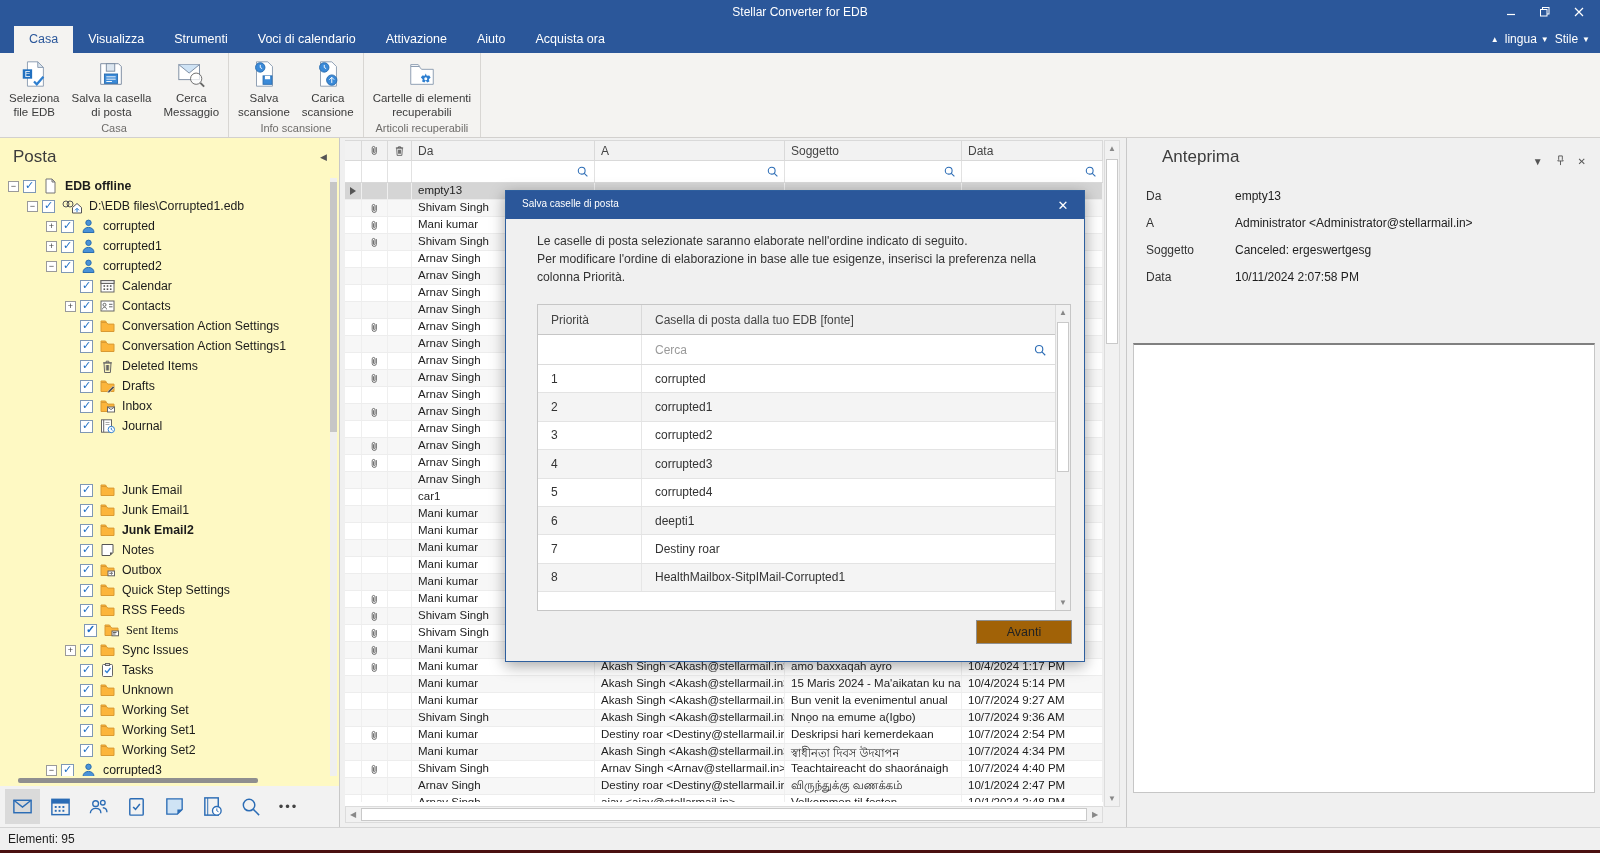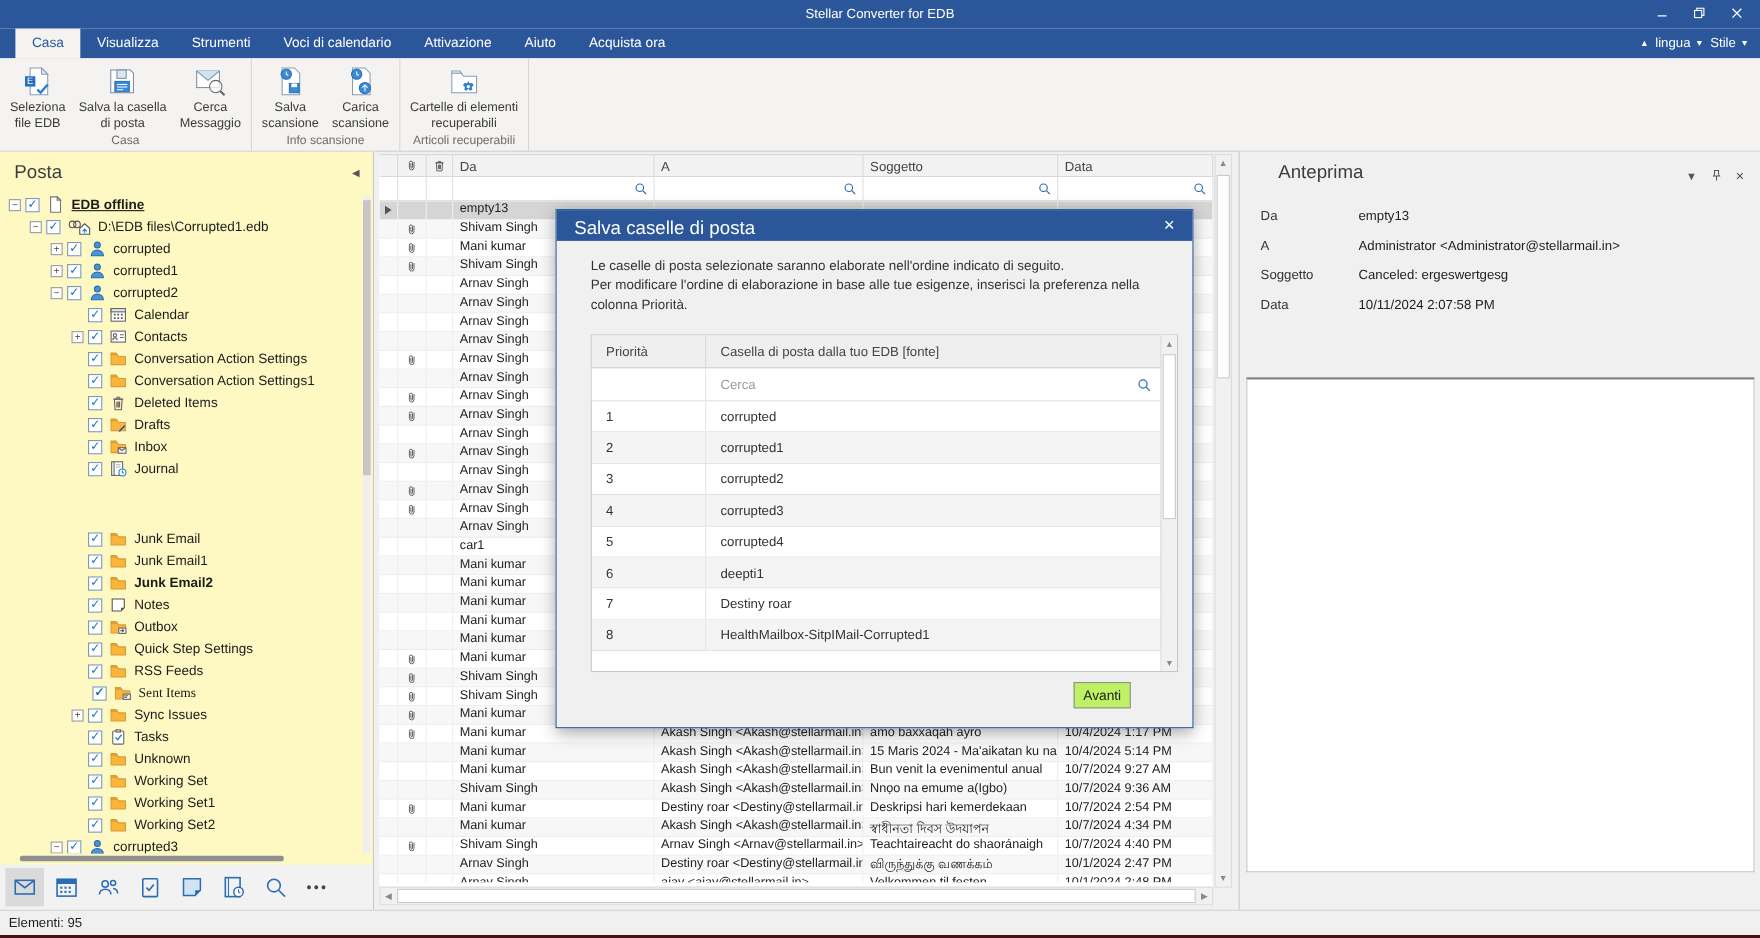--- a/index.html
+++ b/index.html
@@ -37,21 +37,21 @@
   #tree { position:absolute; left:0; top:38px; width:330px; height:600px; overflow:hidden; }
   .trow { height:20px; display:flex; align-items:center; white-space:nowrap; }
   .texp { width:11px; height:11px; border:1px solid #9a9a9a; background:#fff; font-size:9px; line-height:9px; text-align:center; color:#444; margin-right:4px; flex:none; }
   .texp.none { visibility:hidden; }
   .tcb { width:13px; height:13px; border:1px solid #7f98b5; background:#fff; margin-right:5px; flex:none; position:relative; }
   .tcb::after { content:"✓"; position:absolute; left:1px; top:-2px; font-size:11px; font-weight:bold; color:#1d6fc4; }
   .ticn { width:19px; height:16px; margin-right:5px; flex:none; }
   .ticn svg { width:100%; height:16px; display:block; }
   .ticn.wide { width:24px; }
   .tlabel { font-size:12.3px; color:#1c1c1c; }
-  .tlabel.bold { font-weight:bold;text-decoration:underline; }
+  .tlabel.bold { font-weight:bold; }
   #tree-vscroll { position:absolute; right:2px; top:40px; width:7px; height:598px; background:#efefef; }
   #tree-vthumb { position:absolute; left:0; top:4px; width:7px; height:250px; background:#c6c6c6; }
   #tree-hthumb { position:absolute; left:18px; top:640px; width:240px; height:5px; background:#8f8f8f; border-radius:2px; }
   #mail-iconbar { position:absolute; left:0; top:648px; width:339px; height:41px; background:#f2f2f2; display:flex; align-items:center; padding-left:5px; gap:3px; }
   .mibtn { width:35px; height:35px; display:flex; align-items:center; justify-content:center; }
   .mibtn svg { width:23px; height:23px; }
   .mibtn.active { background:#dadada; }
   .mibtn .dots { color:#444; font-size:13px; letter-spacing:2px; }
 
   
@@ -92,38 +92,38 @@
   #preview-body { position:absolute; left:6px; top:205px; width:462px; height:450px; background:#fff; border:1px solid #c6c6c6; border-top:2px solid #808080; }
 
   
   #statusbar { position:absolute; left:0; top:827px; width:1600px; height:23px; background:#f0f0f0; border-top:1px solid #d4d4d4; }
   #status-text { position:absolute; left:8px; top:4px; font-size:12px; color:#1d1d1d; }
   #bottomline { position:absolute; left:0; top:850px; width:1600px; height:3px; background:#4a1010; }
 
   
   #dialog { position:absolute; left:505px; top:190px; width:580px; height:472px; background:#f0f0f0; border:1px solid #2e5f9e; box-shadow:0 4px 14px rgba(0,0,0,.35); }
   #dialog-titlebar { position:absolute; left:0; top:0; width:578px; height:28px; background:#2b579a; }
-  #dialog-title { position:absolute; left:16px; top:7px; color:#fff; font-size:17px; }
+  #dialog-title { position:absolute; left:16px; top:7px; color:#fff; font-size:10px; }
   #dialog-close { position:absolute; right:8px; top:3px; width:26px; height:22px; display:flex; align-items:center; justify-content:center; color:#fff; font-size:13px; font-weight:bold; }
   #dialog-desc { position:absolute; left:31px; top:41px; width:520px; font-size:12.2px; color:#333; line-height:18px; }
   #dlg-table { position:absolute; left:31px; top:113px; width:534px; height:307px; background:#fff; border:1px solid #c6c6c6; }
   .dhead { display:grid; grid-template-columns:104px 414px 14px; height:30px; background:#efefef; border-bottom:1px solid #c6c6c6; }
   .dhead > div { font-size:12px; color:#444; display:flex; align-items:center; padding-left:13px; border-right:1px solid #d9d9d9; }
   .dsearch { display:grid; grid-template-columns:104px 414px 14px; height:30px; background:#fff; border-bottom:1px solid #dcdcdc; }
   .dsearch > div { display:flex; align-items:center; border-right:1px solid #e6e6e6; }
   #dlg-search-text { padding-left:13px; font-size:12px; color:#9a9a9a; flex:1; }
   .dsearch svg { width:14px; height:14px; margin-right:8px; }
   #drows { position:absolute; left:0; top:60px; width:518px; height:227px; overflow:hidden; }
   .drow { display:grid; grid-template-columns:104px 414px; height:28.4px; background:#fff; border-bottom:1px solid #e3e3e3; }
   .drow.stripe { background:#f4f4f4; }
   .drow > div { font-size:12px; color:#333; display:flex; align-items:center; padding-left:13px; border-right:1px solid #e6e6e6; overflow:hidden; white-space:nowrap; }
   #dlg-vscroll { position:absolute; right:0; top:0; width:15px; height:305px; background:#f1f1f1; border-left:1px solid #dcdcdc; }
   #dlg-vthumb { position:absolute; left:1px; top:17px; width:12px; height:150px; background:#fff; border:1px solid #c9c9c9; }
   .dvarrow { position:absolute; left:0; width:14px; height:15px; display:flex; align-items:center; justify-content:center; font-size:8px; color:#888; background:#f1f1f1; }
-  #avanti-btn { position:absolute; left:470px; top:429px; width:52px; height:24px; background:#bef264; border:1px solid #8f8f8f; font-size:12.5px; color:#222; display:flex; align-items:center; justify-content:center; }
+  #avanti-btn { position:absolute; left:470px; top:429px; width:96px; height:24px; background:#a16207; border:1px solid #8f8f8f; font-size:12.5px; color:#222; display:flex; align-items:center; justify-content:center; }
 
   .icn svg { display:block; }
 </style>
 </head>
 <body>
 
 <div id="app">
 
   <div id="titlebar">
     <div id="title-text">Stellar Converter for EDB</div>

